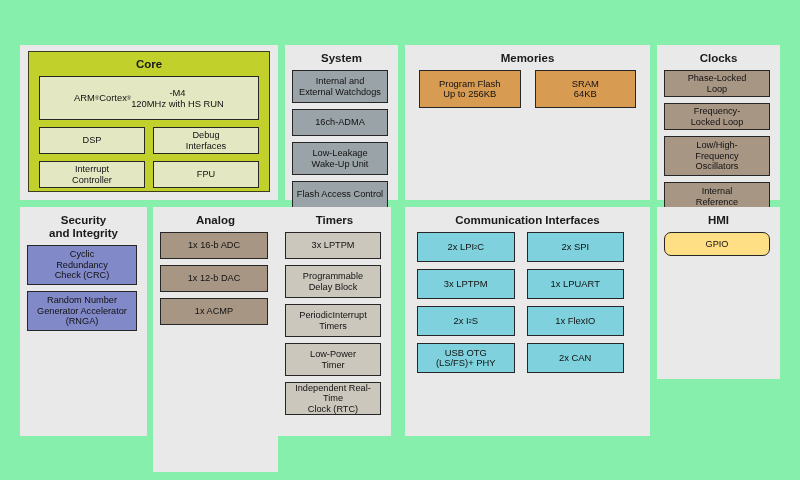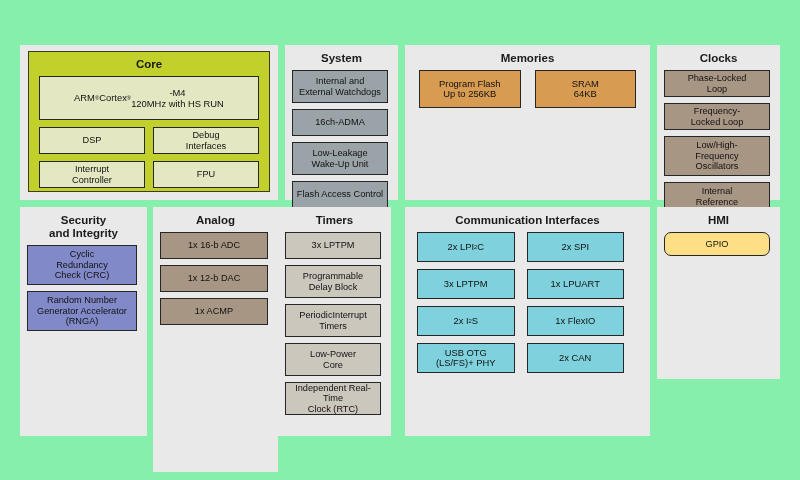--- a/index.html
+++ b/index.html
@@ -219,21 +219,21 @@
 
   <div class="panel" id="timers-panel" style="background: rgb(233, 233, 233);">
     <div class="panel-title">Timers</div>
     <div class="blocks">
       <div class="block h-mid tmrblk" style="background: rgb(204, 199, 189); border-color: rgb(38, 38, 38); text-align: center;">3x LPTPM</div>
       <div class="block h-tall tmrblk" style="background: rgb(204, 199, 189); border-color: rgb(38, 38, 38);">Programmable
 Delay Block</div>
       <div class="block h-tall tmrblk" style="background: rgb(204, 199, 189); border-color: rgb(38, 38, 38);">PeriodicInterrupt
 Timers</div>
       <div class="block h-tall tmrblk" style="background: rgb(204, 199, 189); border-color: rgb(38, 38, 38);">Low-Power
-Core</div>
+Timer</div>
       <div class="block h-tall tmrblk" style="background: rgb(204, 199, 189); border-color: rgb(38, 38, 38);">Independent Real-Time
 Clock (RTC)</div>
     </div>
   </div>
 
   <div class="panel" id="comm-panel" style="background: rgb(233, 233, 233);">
     <div class="panel-title">Communication Interfaces</div>
     <div class="comm-grid">
       <div class="block commblk" style="background: rgb(127, 210, 221); border-color: rgb(38, 38, 38);">2x LPI<sup>2</sup>C</div>
       <div class="block commblk" style="background: rgb(127, 210, 221); border-color: rgb(38, 38, 38);">2x SPI</div>

